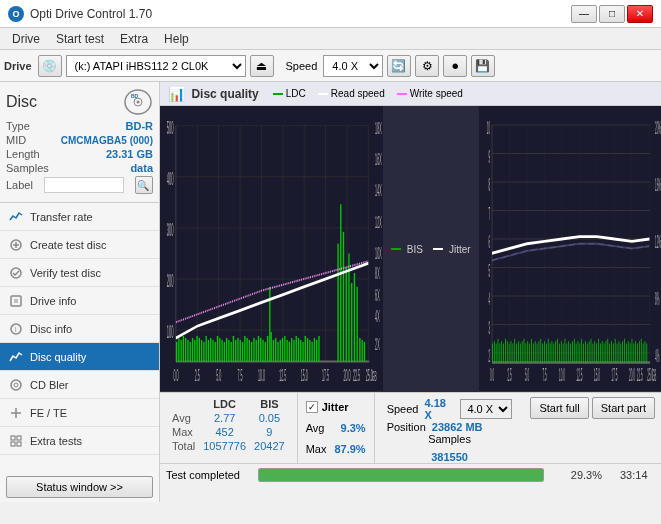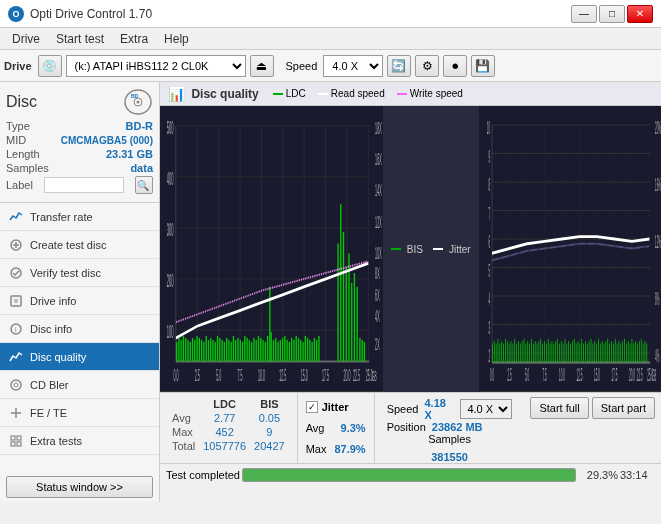--- a/index.html
+++ b/index.html
@@ -64,21 +64,21 @@
     .stats-table { flex: 1; padding: 4px 8px; }
     .stats-table table { width: 100%; border-collapse: collapse; font-size: 11px; }
     .stats-table th { color: #333; font-weight: bold; text-align: center; padding: 1px 4px; }
     .stats-table td { text-align: center; padding: 1px 4px; color: #1a6fb3; }
     .stats-table td.label { color: #555; text-align: left; }
     .checkbox { width: 12px; height: 12px; border: 1px solid #999; display: inline-flex; align-items: center; justify-content: center; font-size: 9px; background: white; }
     .btn-group { display: flex; flex-direction: row; gap: 3px; padding: 4px 6px; justify-content: flex-start; }
     .action-btn { height: 22px; padding: 0 8px; background: linear-gradient(to bottom, #f5f5f5, #e0e0e0); border: 1px solid #999; cursor: pointer; font-size: 11px; white-space: nowrap; border-radius: 2px; }
 
     
-    .progress-area { height: 22px; background: #f0f0f0; border-top: 1px solid #ccc; display: flex; align-items: center; padding: 2px 6px; gap: 2px; }
+    .progress-area { height: 22px; background: #f0f0f0; border-top: 1px solid #ccc; display: flex; align-items: center; padding: 2px 6px; gap: 18px; }
     .progress-bar-outer { flex: 1; height: 14px; background: #ccc; border: 1px solid #999; border-radius: 2px; overflow: hidden; }
     .progress-bar-inner { height: 100%; background: #4CAF50; }
     .progress-text { font-size: 11px; color: #333; min-width: 40px; text-align: right; }
     .time-text { font-size: 11px; color: #333; min-width: 35px; }
   </style>
 </head>
 <body>
 
 <div class="title-bar">
   <div class="title-bar-left">

